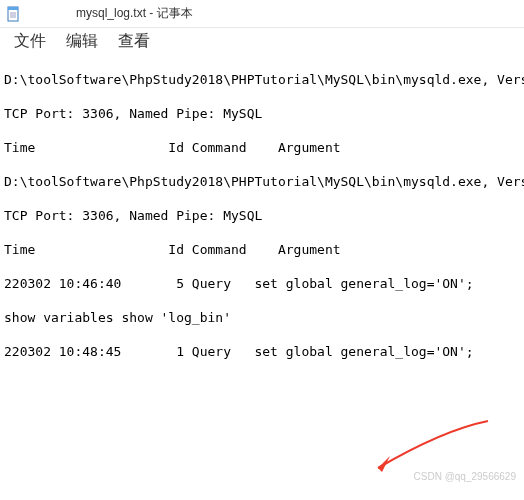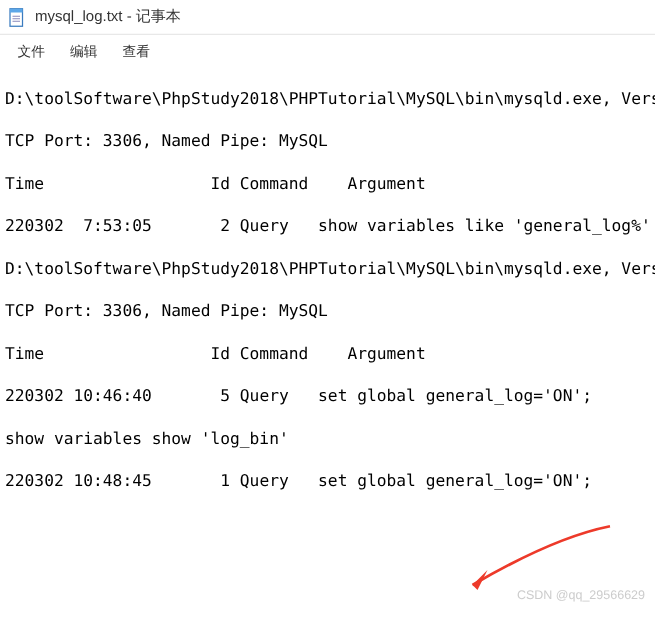--- a/index.html
+++ b/index.html
@@ -21,31 +21,32 @@
       border-bottom: 1px solid #e8e8e8;
     }
     .titlebar .icon {
       width: 16px; height: 16px;
       margin-right: 6px;
       display: inline-flex;
     }
     .titlebar .title {
       font-size: 12px;
       color: #333;
+      margin-left: 48px;
     }
     .menubar {
       height: 26px;
       display: flex;
       align-items: center;
       padding: 0 4px;
       background: #fff;
     }
     .menubar .menu-item {
       padding: 3px 10px;
-      font-size: 11px;
+      font-size: 16px;
       color: #333;
       cursor: default;
     }
     .content {
       padding: 0 4px 2px 4px;
       font-family: "SimSun", "Microsoft YaHei", monospace;
       font-size: 13px;
       line-height: 17px;
       color: #000;
       white-space: pre;
@@ -88,21 +89,20 @@
 <div class="menubar">
   <div class="menu-item">文件</div>
   <div class="menu-item">编辑</div>
   <div class="menu-item">查看</div>
 </div>
 
 <div class="content">
 <div class="line">D:\toolSoftware\PhpStudy2018\PHPTutorial\MySQL\bin\mysqld.exe, Version: 5.5.5</div>
 <div class="line">TCP Port: 3306, Named Pipe: MySQL</div>
 <div class="line">Time                 Id Command    Argument</div>
-<div class="line">220302  7:53:05	      2 Query	show variables like 'general_log%'</div>
 <div class="line">D:\toolSoftware\PhpStudy2018\PHPTutorial\MySQL\bin\mysqld.exe, Version: 5.5.5</div>
 <div class="line">TCP Port: 3306, Named Pipe: MySQL</div>
 <div class="line">Time                 Id Command    Argument</div>
 <div class="line">220302 10:46:40	      5 Query	set global general_log='ON';</div>
 <div class="line">show variables show 'log_bin'</div>
 <div class="line">220302 10:48:45	      1 Query	set global general_log='ON';</div>
 
 
 
 

